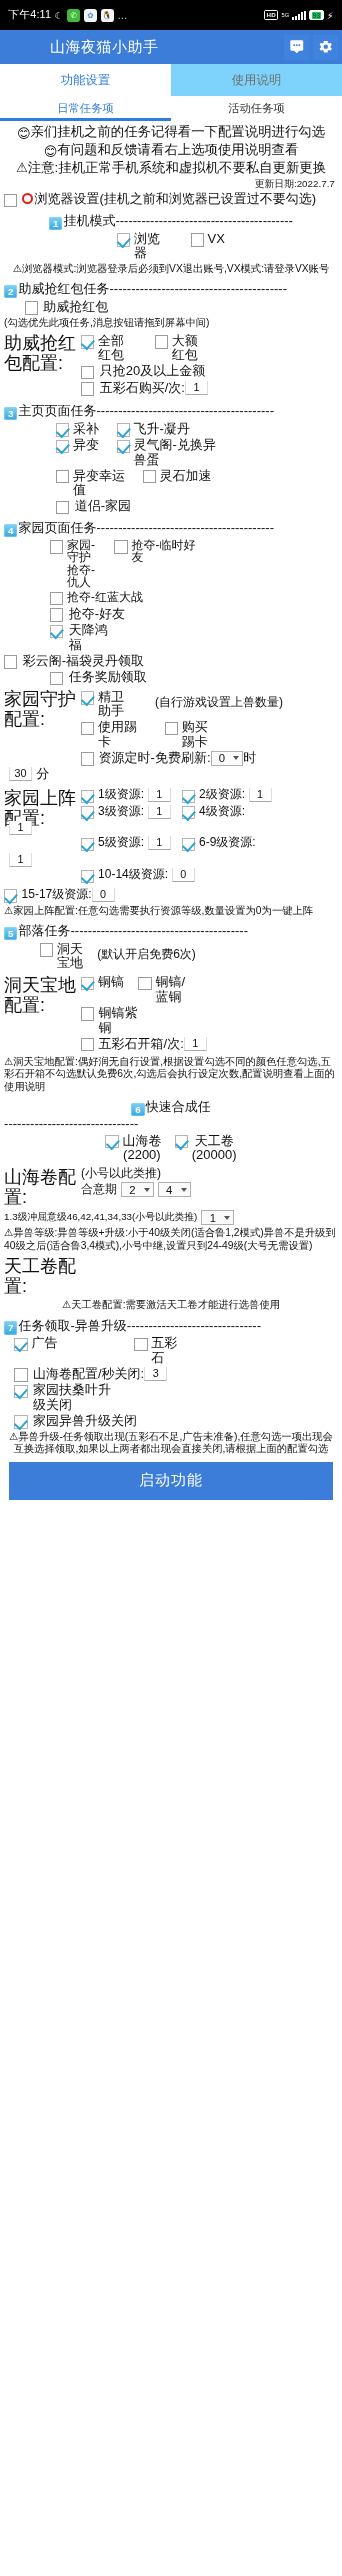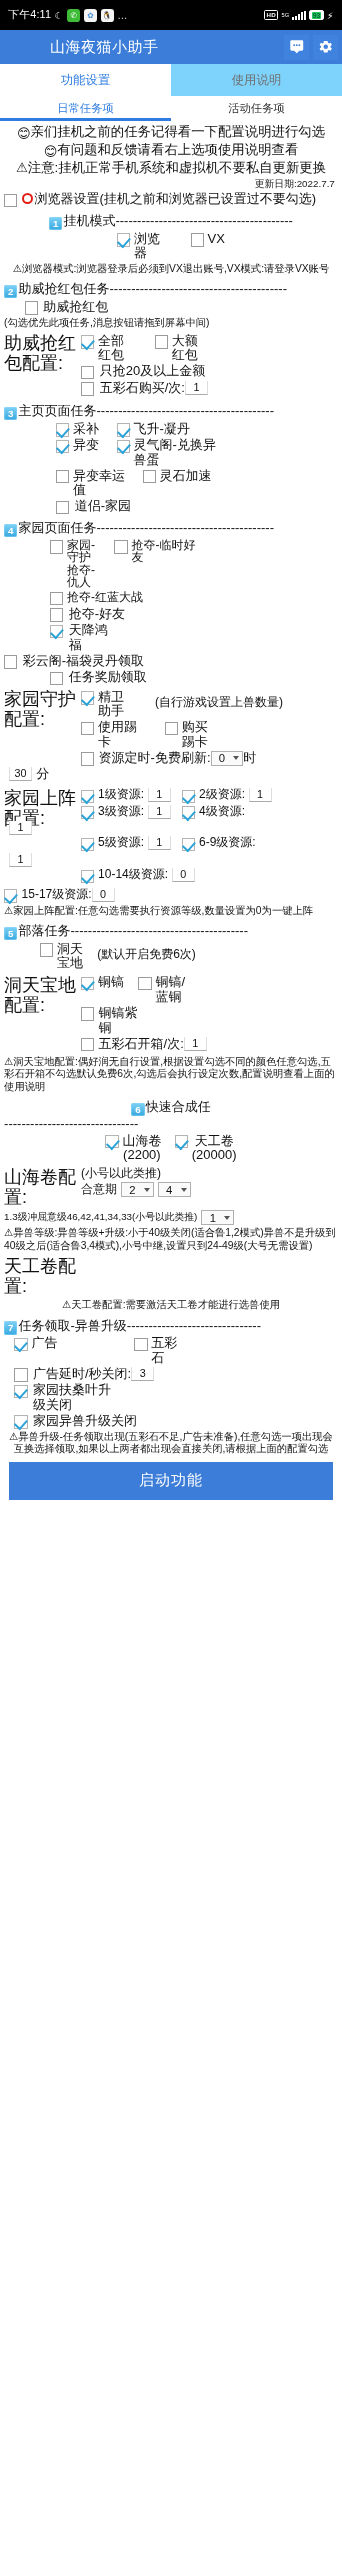--- a/index.html
+++ b/index.html
@@ -556,21 +556,21 @@
       <div class="cb on"></div>
       <div class="lbl">广告</div>
     </div>
     <div class="cell">
       <div class="cb"></div>
       <div class="lbl" style="max-width:34px">五彩石</div>
     </div>
   </div>
   <div class="row" style="padding-left:10.3px">
     <div class="cb"></div>
-    <div class="lbl" style="margin-left:5.2px">广告延时/秒关闭:</div>
+    <div class="lbl" style="margin-left:5.2px">山海卷配置/秒关闭:</div>
     <span class="numfield">3</span>
   </div>
   <div class="row" style="padding-left:10.3px">
     <div class="cb on"></div>
     <div class="lbl" style="margin-left:5.2px; max-width:88px">家园扶桑叶升级关闭</div>
   </div>
   <div class="row" style="padding-left:10.3px">
     <div class="cb on"></div>
     <div class="lbl" style="margin-left:5.2px">家园异兽升级关闭</div>
   </div>

